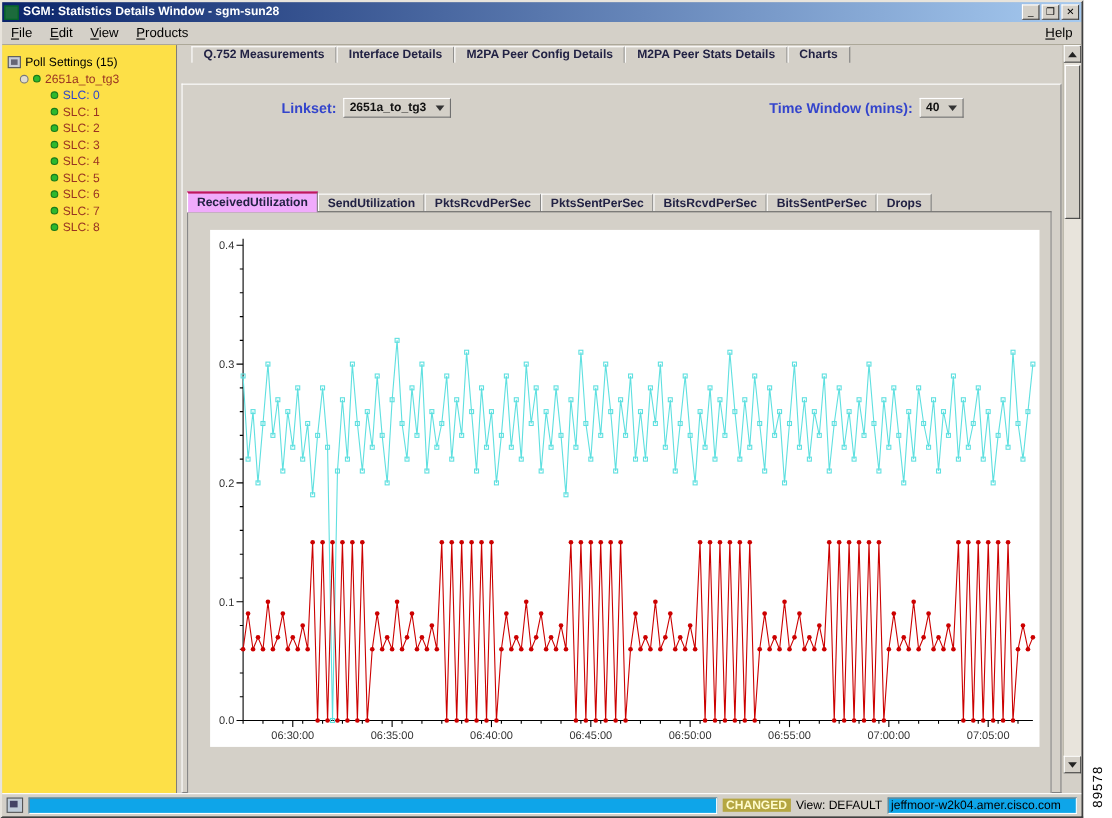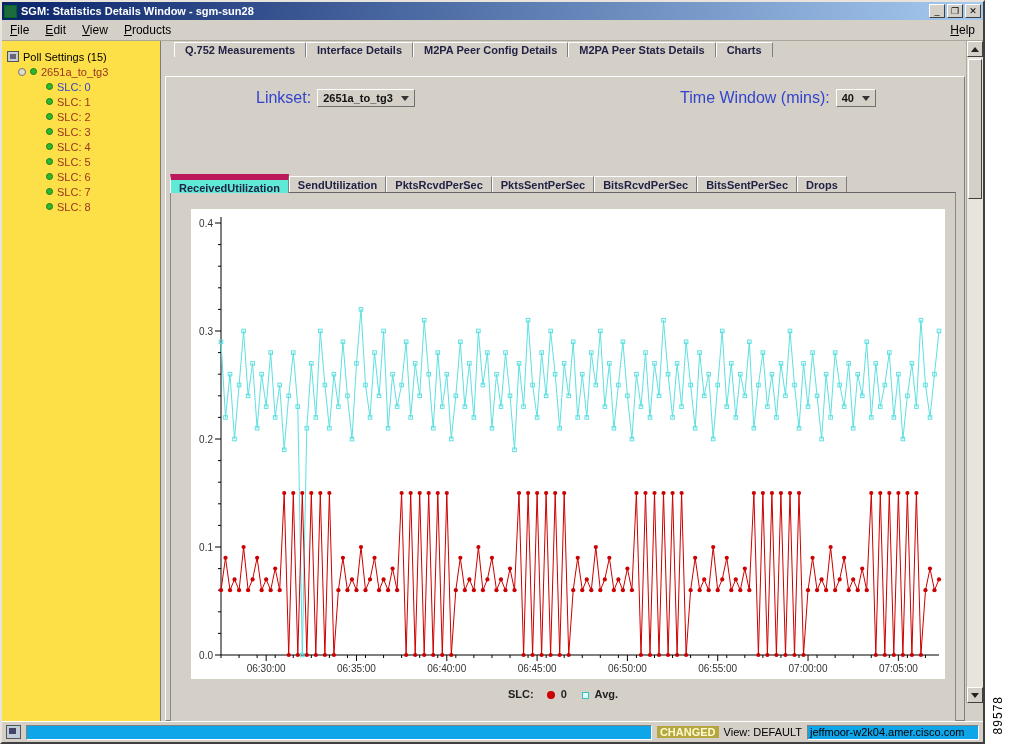--- a/index.html
+++ b/index.html
@@ -53,32 +53,32 @@
   .tabs-back .tab { height: 15px; }
   .tabs-front { position: absolute; top: 16px; left: 3px; right: 18px; height: 19px; display: flex; align-items: flex-end; }
   .tabs-front .tab { height: 18px; flex: 1; padding-top: 2px; }
   .tabs-front .tab.selected { height: 19px; background: #dcd8d0; border-top: 2px solid #fff; }
 
   .content { position: absolute; top: 35px; left: 3px; right: 18px; bottom: 0;
              border: 1px solid; border-color: #fff #808080 #808080 #fff; background: #d4d0c8; }
 
   
   .controls-row { display: flex; align-items: center; margin: 12px 88px 0 90px; }
-  .blue-label { color: #3344cc; font-size: 16px; font-weight: normal; margin-right: 6px; }
+  .blue-label { color: #3344cc; font-size: 13px; font-weight: bold; margin-right: 6px; }
   .combo { display: inline-flex; align-items: center; gap: 8px; background: #d4d0c8;
            border: 1px solid; border-color: #fff #707070 #707070 #fff;
            padding: 2px 5px; font-size: 11px; font-weight: bold; color: #111; }
   .combo .arrow-icon { width: 0; height: 0; border-left: 4px solid transparent; border-right: 4px solid transparent;
                        border-top: 5px solid #333; }
   .spacer { flex: 1; }
 
   
   .chart-tabs { position: absolute; top: 97px; left: 4px; display: flex; height: 19px; align-items: flex-end; }
   .chart-tabs .tab { height: 17px; padding: 2px 8px; }
-  .chart-tabs .tab.selected { height: 19px; background: #5eead4; border-top: 6px solid #be185d; z-index: 2; }
+  .chart-tabs .tab.selected { height: 19px; background: #f0abfc; border-top: 2px solid #be185d; z-index: 2; }
   .chart-panel { position: absolute; top: 115px; left: 4px; width: 786px; height: 534px;
                  border: 1px solid #888; border-top-color: #666; background: #d4d0c8; }
   .chart-white { margin: 16px 0 0 20px; width: 754px; height: 470px; background: #fff; }
   svg text { font-family: "Liberation Sans", sans-serif; }
 
   .legend { margin-top: 9px; text-align: center; font-size: 11px; color: #222; font-weight: bold; }
   .lg-dot { display: inline-block; width: 8px; height: 8px; border-radius: 50%; background: #cc0000;
             margin: 0 3px 0 10px; vertical-align: -1px; }
   .lg-sq { display: inline-block; width: 7px; height: 7px; border: 1px solid #3fbdbd; background: #d9ffff;
            margin: 0 3px 0 12px; vertical-align: -1px; }
@@ -626,27 +626,20 @@
                   <circle cx="716.3899371069182" cy="284" r="2.1" fill="#cc0000"></circle>
                   <circle cx="720.9056603773585" cy="446" r="2.1" fill="#cc0000"></circle>
                   <circle cx="725.4213836477987" cy="284" r="2.1" fill="#cc0000"></circle>
                   <circle cx="729.937106918239" cy="446" r="2.1" fill="#cc0000"></circle>
                   <circle cx="734.4528301886793" cy="381.2" r="2.1" fill="#cc0000"></circle>
                   <circle cx="738.9685534591194" cy="359.6" r="2.1" fill="#cc0000"></circle>
                   <circle cx="743.4842767295597" cy="381.2" r="2.1" fill="#cc0000"></circle>
                   <circle cx="748" cy="370.4" r="2.1" fill="#cc0000"></circle>
                 </svg>
             </div>
-            <div class="legend">
-              <span>SLC:</span>
-              <span class="lg-dot"></span>
-              <span>0</span>
-              <span class="lg-sq"></span>
-              <span>Avg.</span>
-            </div>
           </div>
 
         </div>
 
         <div class="vscroll">
           <div class="sb-btn">
               <span class="tri-up"></span>
             </div>
           <div class="sb-track">
             <div class="sb-thumb"></div>

